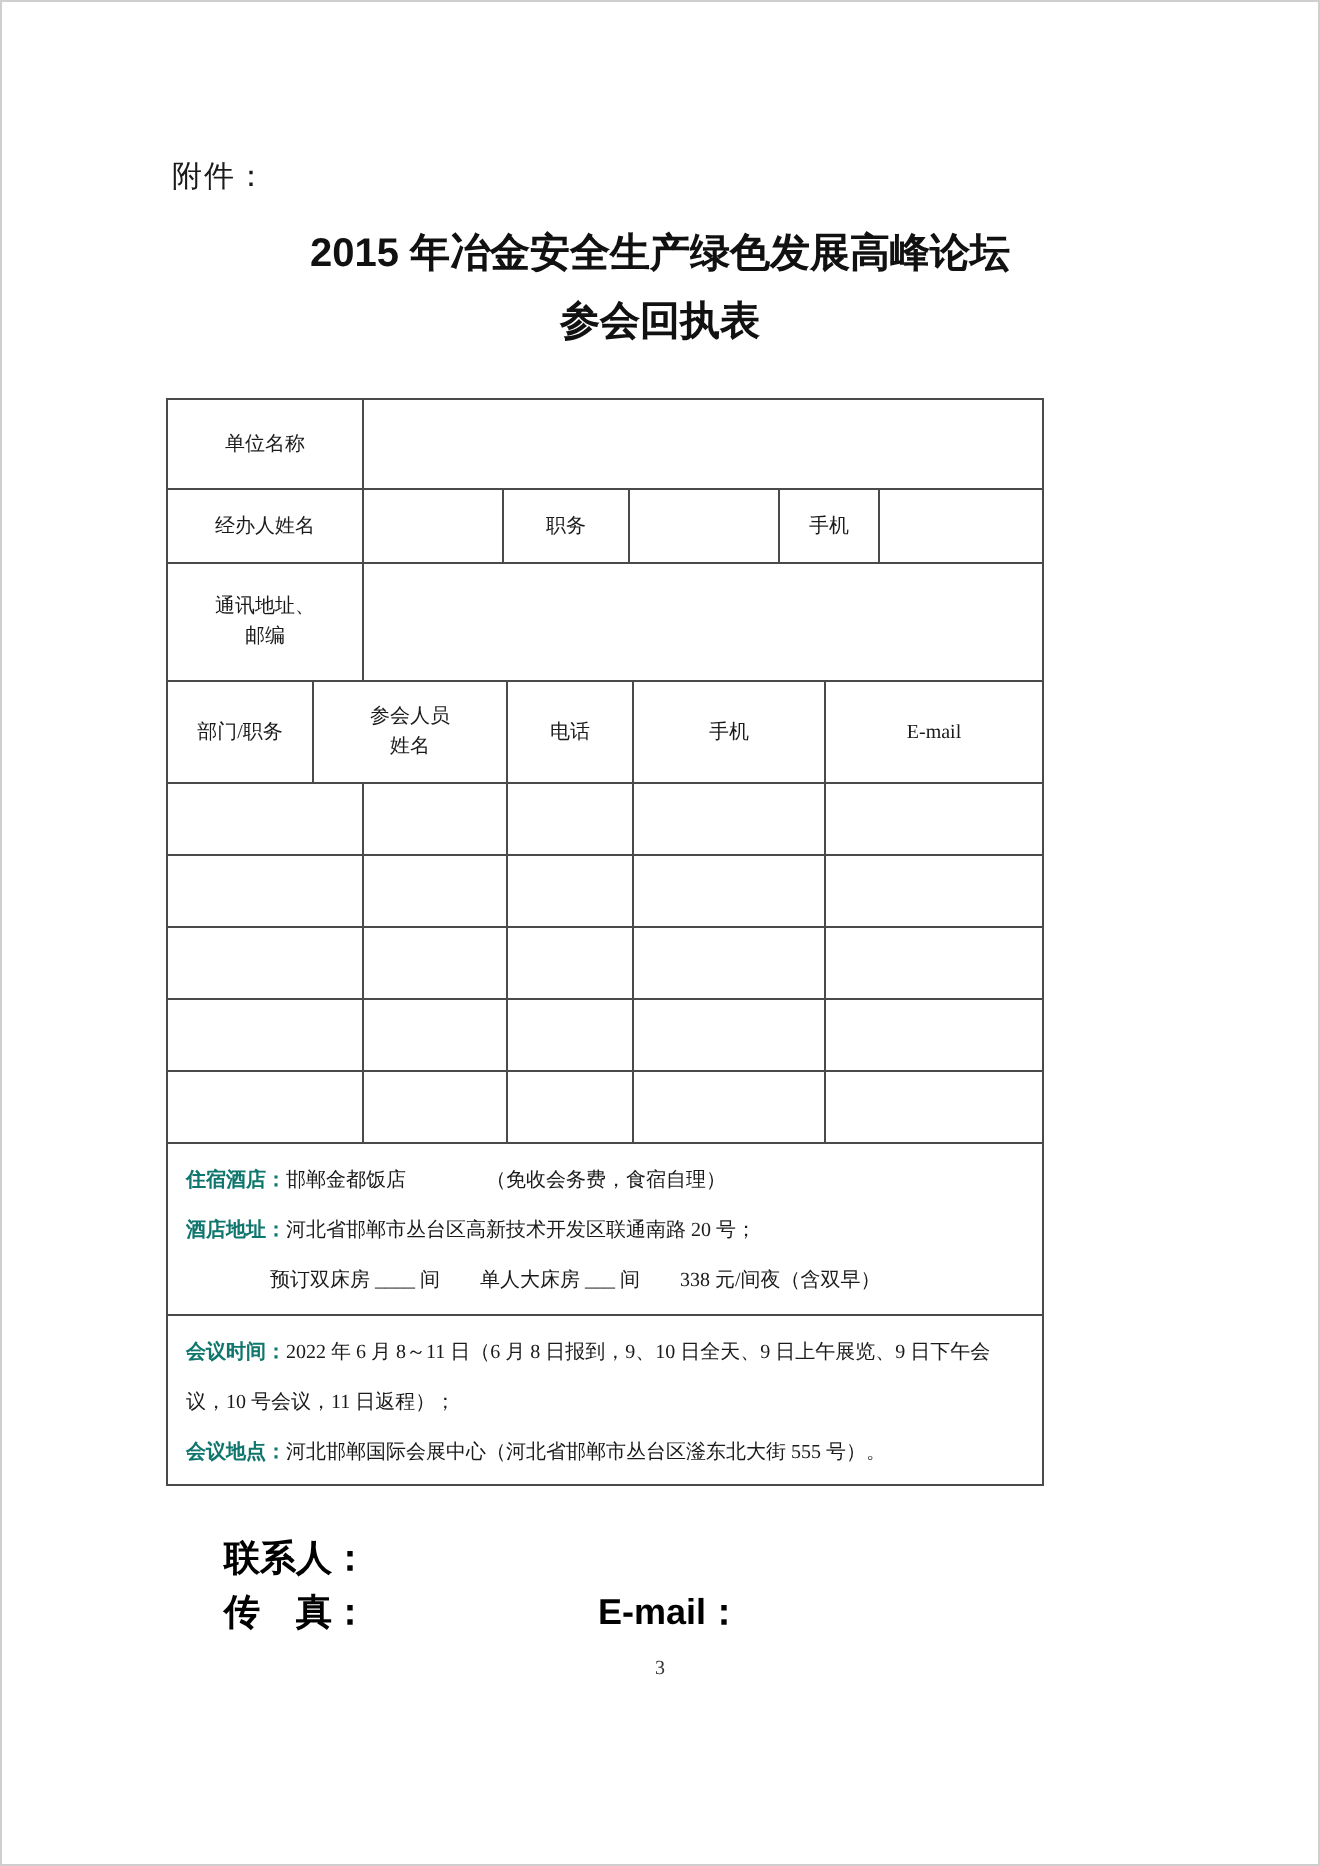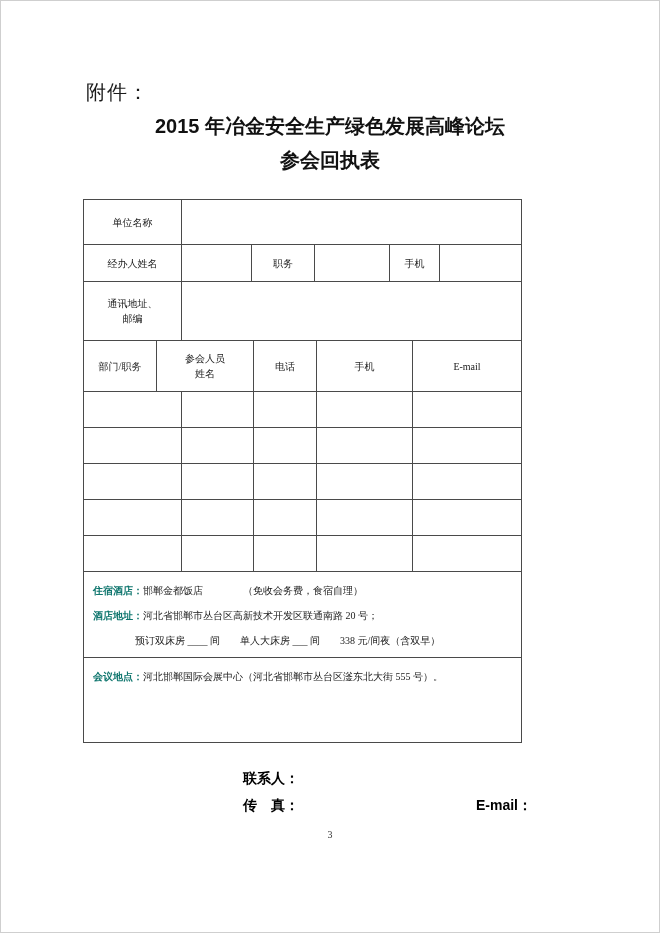--- a/index.html
+++ b/index.html
@@ -11,21 +11,21 @@
     background: #ffffff;
     border: 1px solid #cfcfcf;
     font-family: "Liberation Serif", "DejaVu Serif", serif;
     color: #1a1a1a;
     overflow: hidden;
   }
   .attachment {
     position: absolute;
     left: 85px;
     top: 78px;
-    font-size: 20px;
+    font-size: 15px;
     letter-spacing: 1px;
   }
   .title1, .title2 {
     position: absolute;
     left: 0;
     width: 100%;
     text-align: center;
     font-family: "Liberation Sans", "DejaVu Sans", sans-serif;
     font-weight: bold;
     font-size: 20px;
@@ -91,23 +91,22 @@
   }
   .indent { text-indent: 42px; }
 
   .footer-contacts {
     position: absolute;
     left: 111px;
     top: 764px;
     width: 420px;
     font-family: "Liberation Sans", "DejaVu Sans", sans-serif;
     font-weight: bold;
-    font-size: 14px;
+    font-size: 18px;
     color: #000;
-    text-align: right;
   }
   .fc-row { display: flex; height: 27px; align-items: center; }
   .fc-col1 { width: 187px; }
   .fc-col2 { flex: 1; }
 
   .page-number {
     position: absolute;
     left: 0;
     top: 828px;
     width: 100%;
@@ -199,20 +198,21 @@
     <div class="row r-hotel">
       <div class="info-cell">
         <div><span class="b">住宿酒店：</span><span>邯郸金都饭店　　　　（免收会务费，食宿自理）</span></div>
         <div><span class="b">酒店地址：</span><span>河北省邯郸市丛台区高新技术开发区联通南路 20 号；</span></div>
         <div class="indent">预订双床房 ____ 间　　单人大床房 ___ 间　　338 元/间夜（含双早）</div>
       </div>
     </div>
 
     <div class="row r-meeting">
       <div class="info-cell">
+        <div><span class="b">会议时间：</span><span>2022 年 6 月 8～11 日（6 月 8 日报到，9、10 日全天、9 日上午展览、9 日下午会议，10 号会议，11 日返程）；</span></div>
         <div><span class="b">会议地点：</span><span>河北邯郸国际会展中心（河北省邯郸市丛台区滏东北大街 555 号）。</span></div>
       </div>
     </div>
 
   </div>
 
   <div class="footer-contacts">
     <div class="fc-row">
       <div class="fc-col1"><span>联系人：</span><span></span></div>
     </div>

